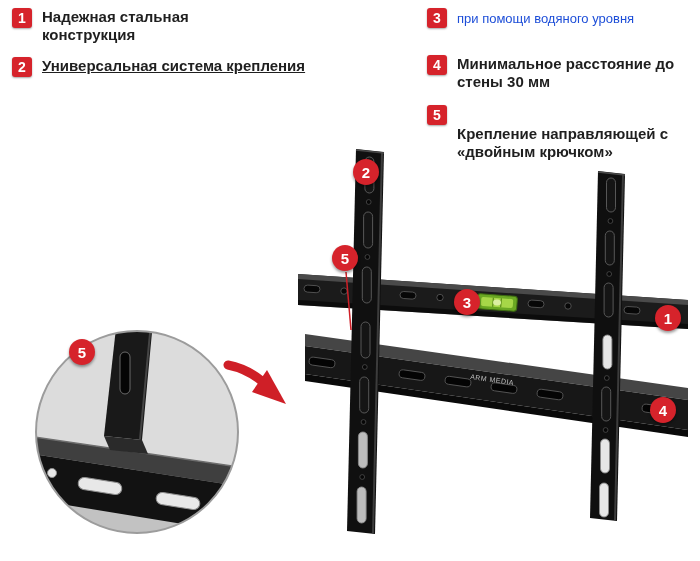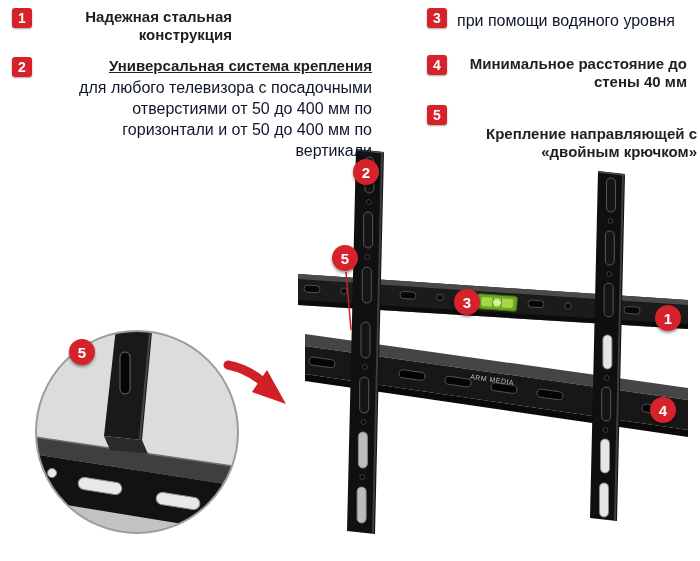--- a/index.html
+++ b/index.html
@@ -9,23 +9,23 @@
     font-family:"Liberation Sans", sans-serif;
   }
   
   .feature{position:absolute;display:flex;gap:10px;align-items:flex-start;z-index:2;}
   .badge-sq{
     width:20px;height:20px;flex:0 0 auto;border-radius:3px;
     background:#d6232b;color:#fff;font-weight:bold;font-size:14px;
     display:flex;align-items:center;justify-content:center;
     box-shadow:0 1px 2px rgba(0,0,0,.35);
   }
-  .f-text{display:flex;flex-direction:column;text-align:right;}
+  .f-text{display:flex;flex-direction:column;}
   .f-title{font-weight:bold;font-size:15px;color:#1f1f1f;line-height:1.22;}
-  .f-sub{font-size:16px;color:#0f172a;line-height:1.3;margin-top:3px;}
+  .f-sub{font-size:13px;color:#1d4ed8;line-height:1.3;margin-top:3px;}
   .f-sub:empty{display:none;}
   #f1{left:12px;top:8px;}  #f1 .f-title{max-width:190px;}
   #f2{left:12px;top:57px;} #f2 .f-title{max-width:330px;text-decoration:underline;} #f2 .f-sub{max-width:330px;}
   #f3{left:427px;top:8px;}  #f3 .f-title{max-width:250px;}
   #f4{left:427px;top:55px;} #f4 .f-title{max-width:230px;}
   #f5{left:427px;top:105px;}#f5 .f-title{max-width:240px;margin-top:20px;}
   
   #mount-svg{position:absolute;left:0;top:0;z-index:1;}
   .callout{
     position:absolute;z-index:3;width:26px;height:26px;border-radius:50%;
@@ -48,35 +48,34 @@
   <div class="f-text">
     <span class="f-title">Надежная стальная конструкция</span>
 
   </div>
 </div>
 
 <div class="feature" id="f2">
   <div class="badge-sq">2</div>
   <div class="f-text">
     <span class="f-title">Универсальная система крепления</span>
-    <span class="f-sub">для любого телевизора с посадочными отверстиями от 50 до 400 мм по горизонтали и от 50 до 400 мм по вертикали</span>
   </div>
 </div>
 
 <div class="feature" id="f3">
   <div class="badge-sq">3</div>
   <div class="f-text">
     <span class="f-sub">при помощи водяного уровня</span>
   </div>
 </div>
 
 <div class="feature" id="f4">
   <div class="badge-sq">4</div>
   <div class="f-text">
-    <span class="f-title">Минимальное расстояние до стены 40 мм</span>
+    <span class="f-title">Минимальное расстояние до стены 30 мм</span>
 
   </div>
 </div>
 
 <div class="feature" id="f5">
   <div class="badge-sq">5</div>
   <div class="f-text">
     <span class="f-title">Крепление направляющей с «двойным крючком»</span>
 
   </div>

